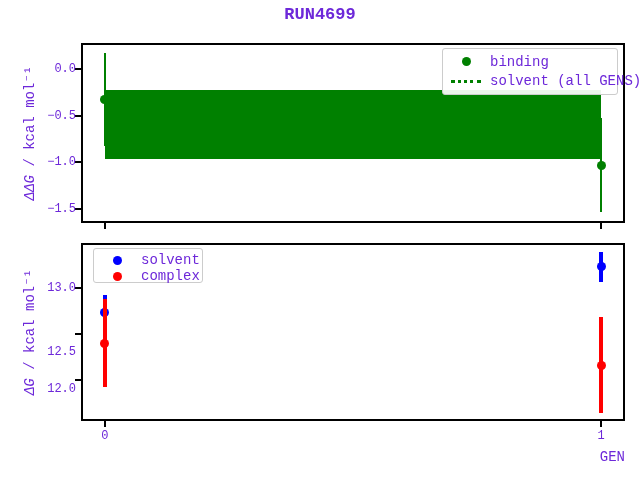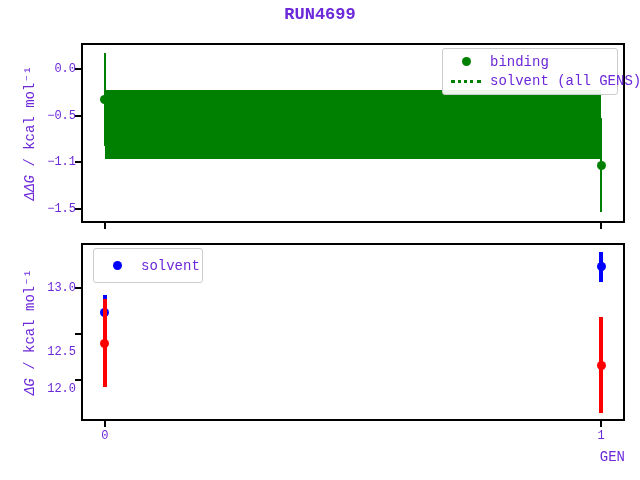--- a/index.html
+++ b/index.html
@@ -52,28 +52,34 @@
     </div>
   </div>
 
   <div class="legend" style="left:93px;top:248px;width:110px;height:35px;">
     <div class="legend-row">
       <span class="legend-icon-wrap">
           <span class="dot" style="background: rgb(0, 0, 255);"></span>
         </span>
       <span class="legend-label">solvent</span>
     </div>
+    <div class="legend-row">
+      <span class="legend-icon-wrap">
+          <span class="dot" style="background: rgb(255, 0, 0);"></span>
+        </span>
+      <span class="legend-label">complex</span>
+    </div>
   </div>
 
 <div class="abs" style="left: 75px; top: 68.0207px; width: 6px; height: 2px; background: rgb(0, 0, 0); z-index: 5;"></div>
     <div class="abs ticklab" style="right: 564px; top: 61.0207px; text-align: right; z-index: 5;">0.0</div>
     <div class="abs" style="left: 75px; top: 114.653px; width: 6px; height: 2px; background: rgb(0, 0, 0); z-index: 5;"></div>
     <div class="abs ticklab" style="right: 564px; top: 107.653px; text-align: right; z-index: 5;">−0.5</div>
     <div class="abs" style="left: 75px; top: 161.285px; width: 6px; height: 2px; background: rgb(0, 0, 0); z-index: 5;"></div>
-    <div class="abs ticklab" style="right: 564px; top: 154.285px; text-align: right; z-index: 5;">−1.1</div>
+    <div class="abs ticklab" style="right: 564px; top: 154.285px; text-align: right; z-index: 5;">−1.0</div>
     <div class="abs" style="left: 75px; top: 207.917px; width: 6px; height: 2px; background: rgb(0, 0, 0); z-index: 5;"></div>
     <div class="abs ticklab" style="right: 564px; top: 200.917px; text-align: right; z-index: 5;">−1.5</div>
     <div class="abs" style="left: 103.825px; top: 223px; width: 2px; height: 6px; background: rgb(0, 0, 0); z-index: 5;"></div>
     <div class="abs" style="left: 600.175px; top: 223px; width: 2px; height: 6px; background: rgb(0, 0, 0); z-index: 5;"></div>
     <div class="abs" style="left: 103.575px; top: 53.1658px; width: 2.5px; height: 93.2642px; background: rgb(0, 128, 0); z-index: 10;"></div>
     <div class="abs" style="left: 599.925px; top: 118.451px; width: 2.5px; height: 93.2642px; background: rgb(0, 128, 0); z-index: 10;"></div>
     <div class="abs" style="left: 100.325px; top: 95.2979px; width: 9px; height: 9px; border-radius: 50%; background: rgb(0, 128, 0); z-index: 11;"></div>
     <div class="abs" style="left: 596.675px; top: 160.583px; width: 9px; height: 9px; border-radius: 50%; background: rgb(0, 128, 0); z-index: 11;"></div>
     <div class="abs" style="left: 104.825px; top: 90.4715px; width: 496.35px; height: 69.0155px; background: rgb(0, 128, 0); z-index: 12;"></div>
     <div class="abs" style="left: 75px; top: 286.983px; width: 6px; height: 2px; background: rgb(0, 0, 0); z-index: 5;"></div>

